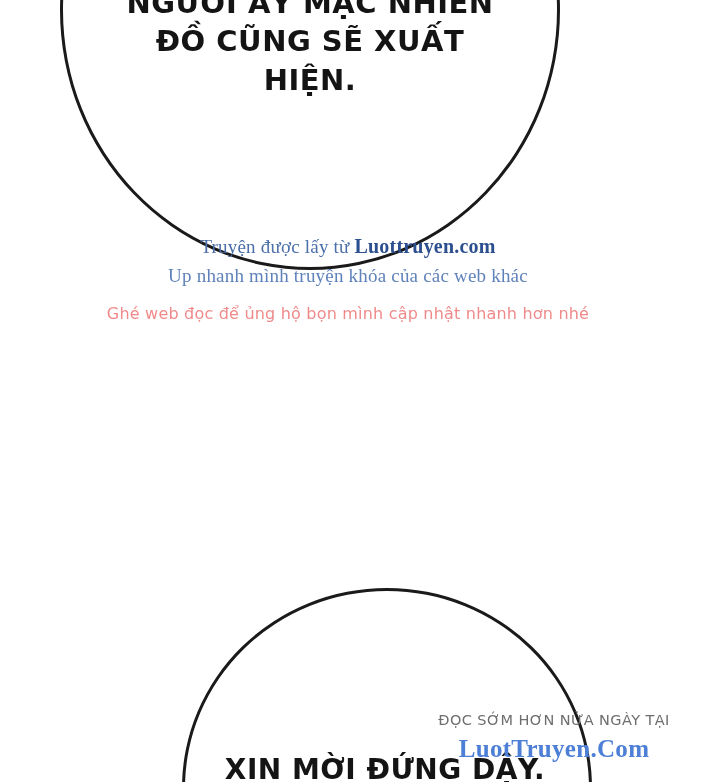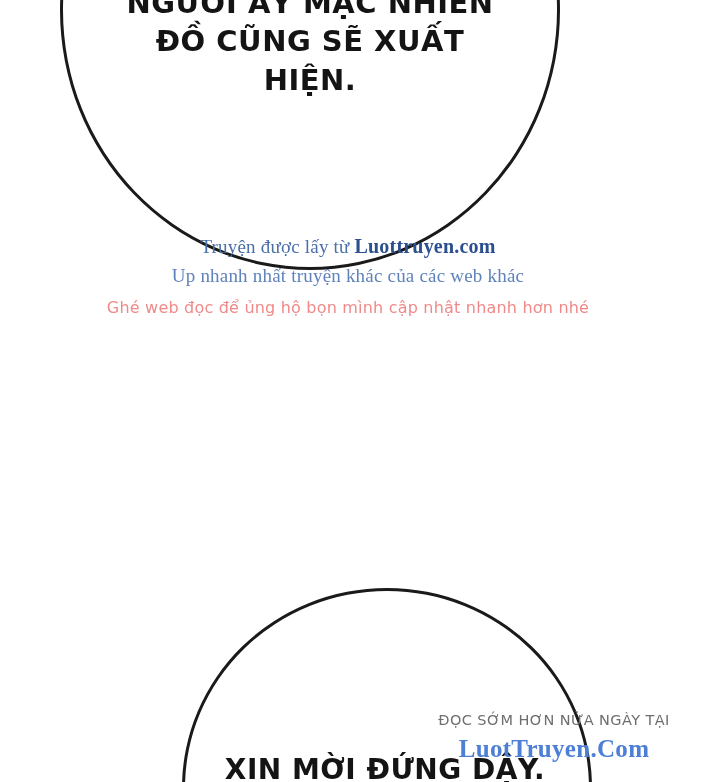--- a/index.html
+++ b/index.html
@@ -101,21 +101,21 @@
     letter-spacing: 0.2px;
     margin-top: 2px;
   }
 
   .wm-line3 {
     font-family: "DejaVu Sans", sans-serif;
     font-size: 16px;
     color: #f08a8a;
     line-height: 1.45;
     letter-spacing: 0.2px;
-    margin-top: 6px;
+    margin-top: 12px;
   }
 
   
   .promo {
     position: absolute;
     right: 16px;
     bottom: 18px;
     width: 300px;
     text-align: center;
     user-select: none;
@@ -142,21 +142,21 @@
 
 <div class="page">
 
   <div class="bubble" id="bubble-top"></div>
   <div class="bubble-text" id="bubble-top-text">NGƯỜI ẤY MẶC NHIÊN
 ĐỒ CŨNG SẼ XUẤT
 HIỆN.</div>
 
   <div class="watermark-block">
     <div class="wm-line1"><span>Truyện được lấy từ </span><span class="wm-site">Luottruyen.com</span></div>
-    <div class="wm-line2">Up nhanh nhất truyện khác của các web khác</div>
+    <div class="wm-line2">Up nhanh mình truyện khóa của các web khác</div>
     <div class="wm-line3">Ghé web đọc để ủng hộ bọn mình cập nhật nhanh hơn nhé</div>
   </div>
 
   <div class="bubble" id="bubble-bottom"></div>
   <div class="bubble-text" id="bubble-bottom-text">XIN MỜI ĐỨNG DẬY.</div>
 
   <div class="promo">
     <div class="promo-top">ĐỌC SỚM HƠN NỬA NGÀY TẠI</div>
     <div class="promo-site">LuotTruyen.Com</div>
   </div>

